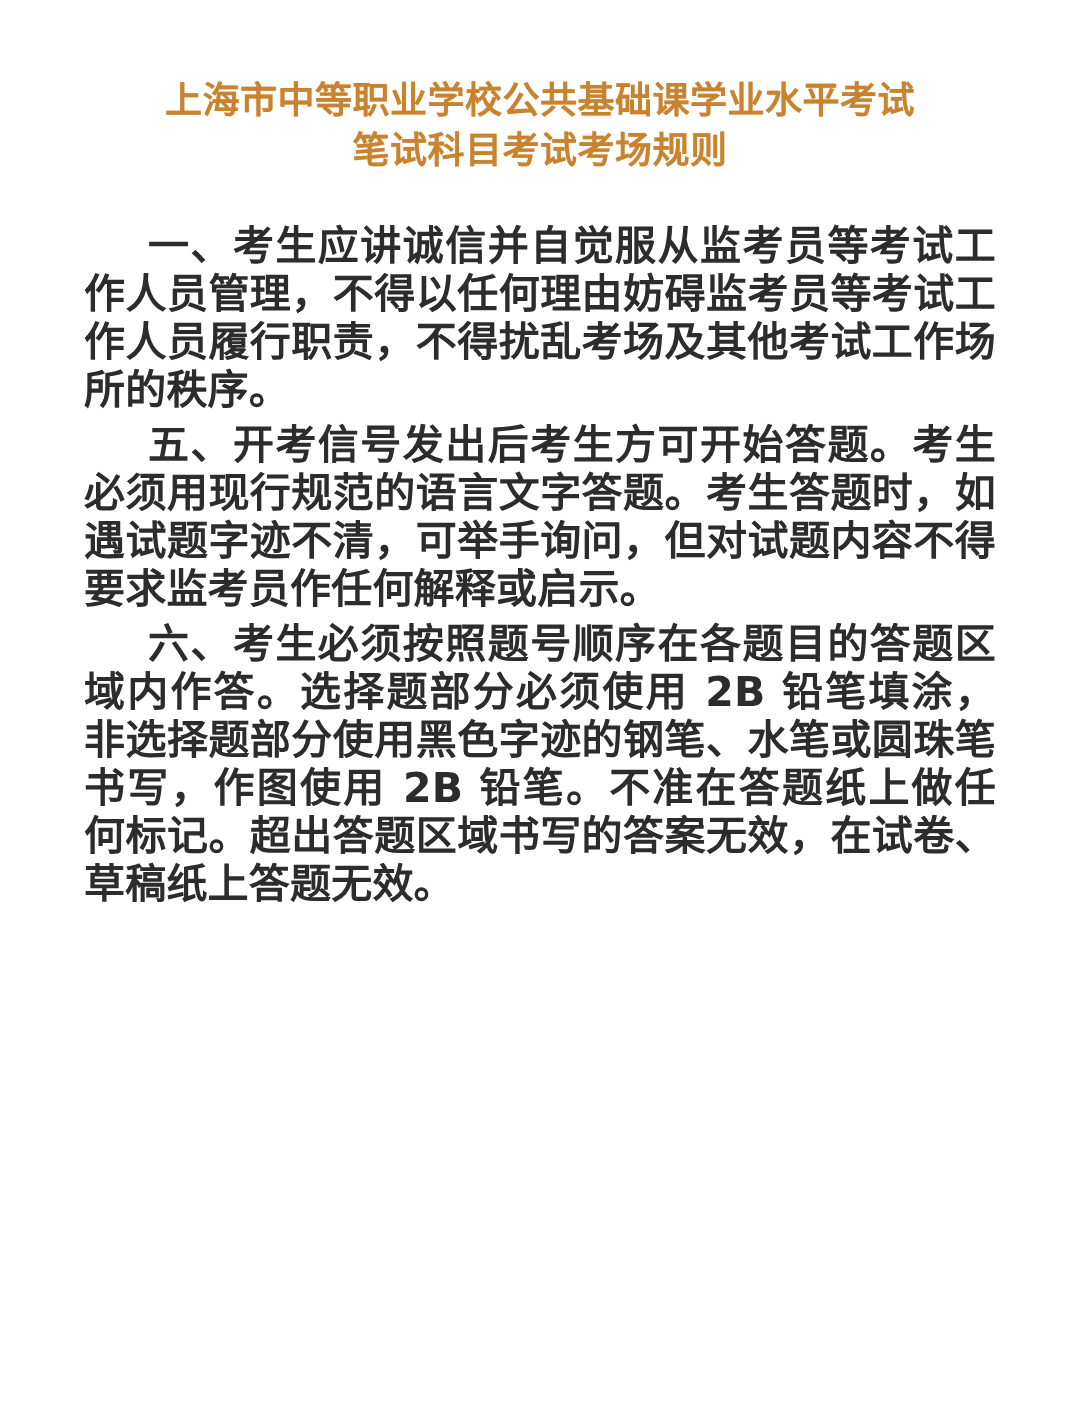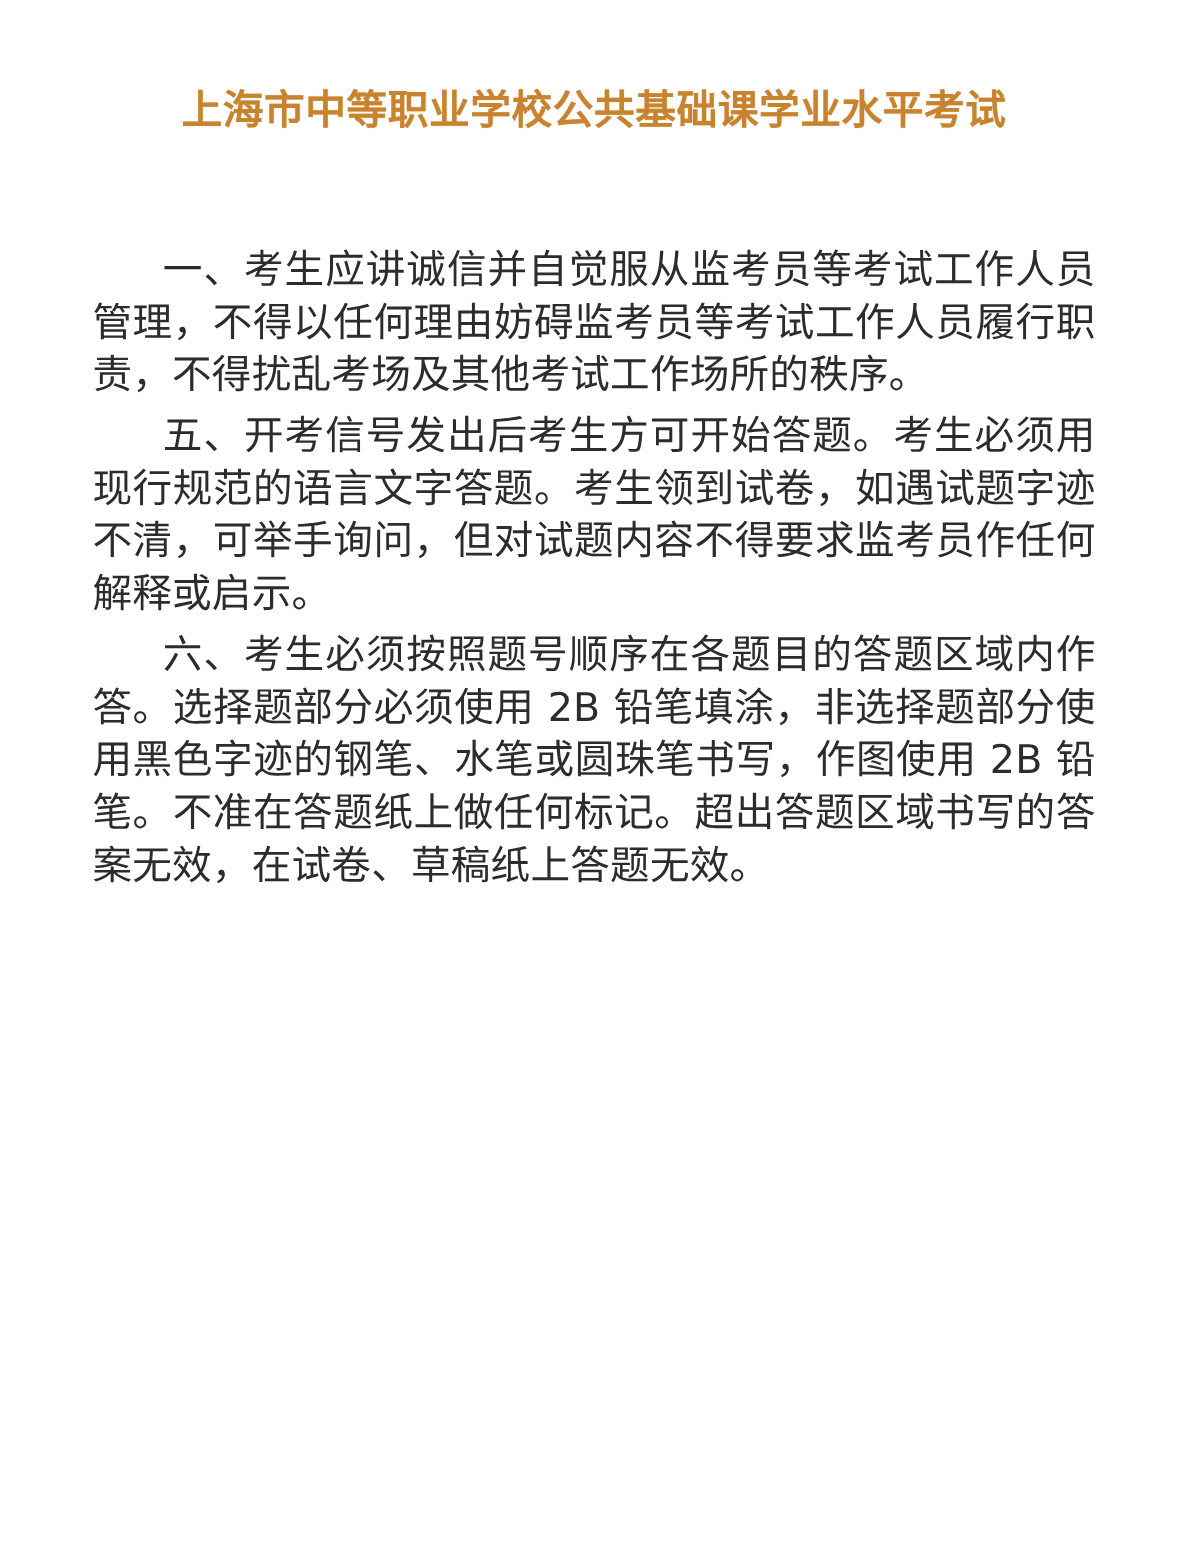--- a/index.html
+++ b/index.html
@@ -46,40 +46,42 @@
   
   .body-block {
     position: absolute;
     left: 84px;
     top: 222px;
     width: 912px;
   }
 
   .para {
     color: #2c2c2c;
-    font-size: 36px;
+    font-size: 41px;
     line-height: 48px;
     text-align: justify;
     text-justify: inter-character;
     text-indent: 64px;
     margin: 0 0 7px 0;
     word-break: break-all;
     letter-spacing: 0.2px;
+    font-weight: bold;
   }
   .para:last-child { margin-bottom: 0; }
 </style>
 </head>
 <body>
 
 <div class="page">
 
   <div class="doc-title">
     <span class="title-line">上海市中等职业学校公共基础课学业水平考试</span>
+    <span class="title-line">笔试科目考试考场规则</span>
   </div>
 
   <div class="body-block">
     <p class="para">一、考生应讲诚信并自觉服从监考员等考试工作人员管理，不得以任何理由妨碍监考员等考试工作人员履行职责，不得扰乱考场及其他考试工作场所的秩序。</p>
-    <p class="para">五、开考信号发出后考生方可开始答题。考生必须用现行规范的语言文字答题。考生领到试卷，如遇试题字迹不清，可举手询问，但对试题内容不得要求监考员作任何解释或启示。</p>
+    <p class="para">五、开考信号发出后考生方可开始答题。考生必须用现行规范的语言文字答题。考生答题时，如遇试题字迹不清，可举手询问，但对试题内容不得要求监考员作任何解释或启示。</p>
     <p class="para">六、考生必须按照题号顺序在各题目的答题区域内作答。选择题部分必须使用 2B 铅笔填涂，非选择题部分使用黑色字迹的钢笔、水笔或圆珠笔书写，作图使用 2B 铅笔。不准在答题纸上做任何标记。超出答题区域书写的答案无效，在试卷、草稿纸上答题无效。</p>
 
   </div>
 
 </div>
 
 </body></html>

